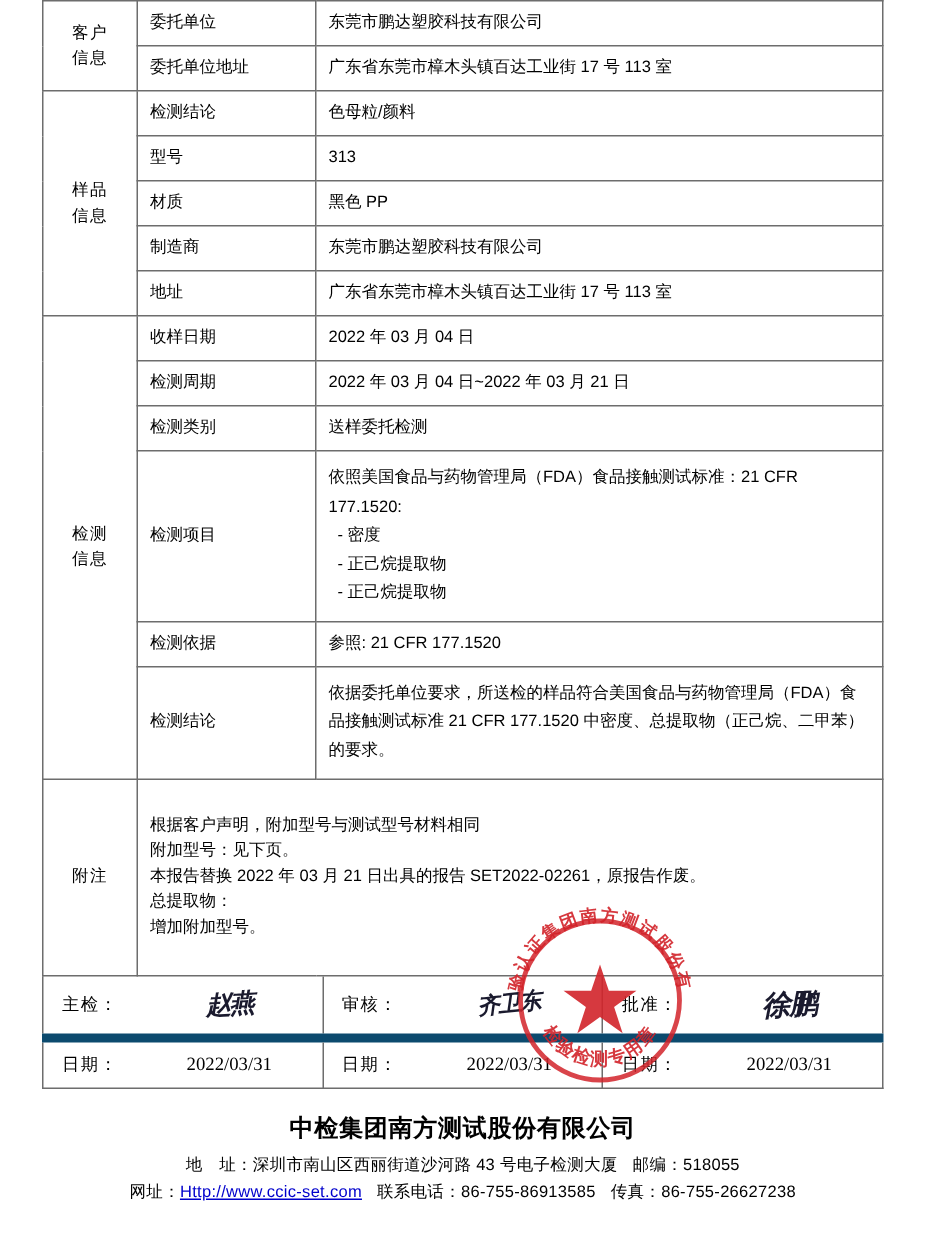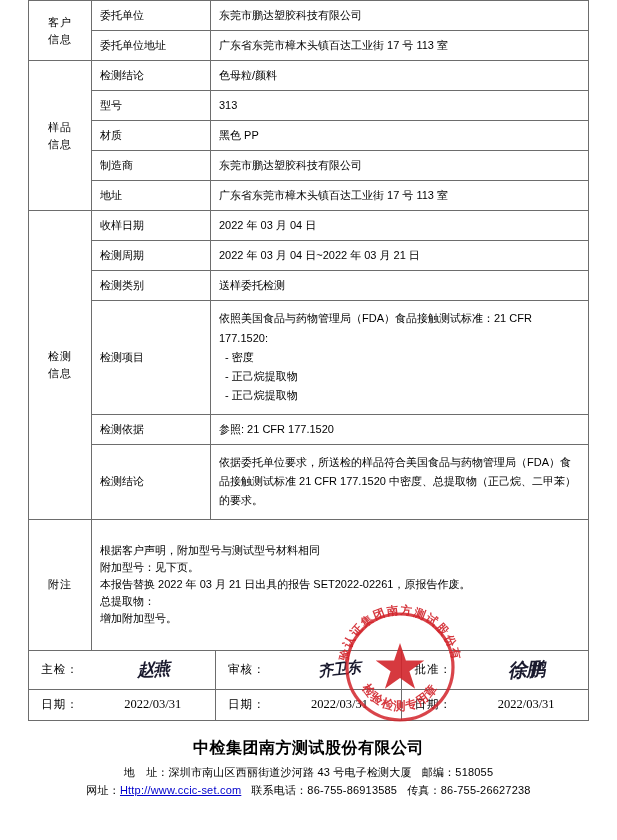--- a/index.html
+++ b/index.html
@@ -123,21 +123,21 @@
     table-layout: fixed;
   }
   table.sig td {
     border: 1px solid #6d6d6d;
     border-top: none;
     font-size: 11.5px;
     padding: 0;
     height: 38px;
     vertical-align: middle;
   }
-  table.sig tr.row2 td { border-top: 1px solid #0c4a6e; height: 30px;}
+  table.sig tr.row2 td { border-top: 6px solid #0c4a6e; height: 30px;}
   .sigcell {
     position: relative;
     display: flex;
     align-items: center;
     height: 38px;
   }
   .sig-lbl {
     width: 62px;
     text-align: center;
     flex: 0 0 auto;

